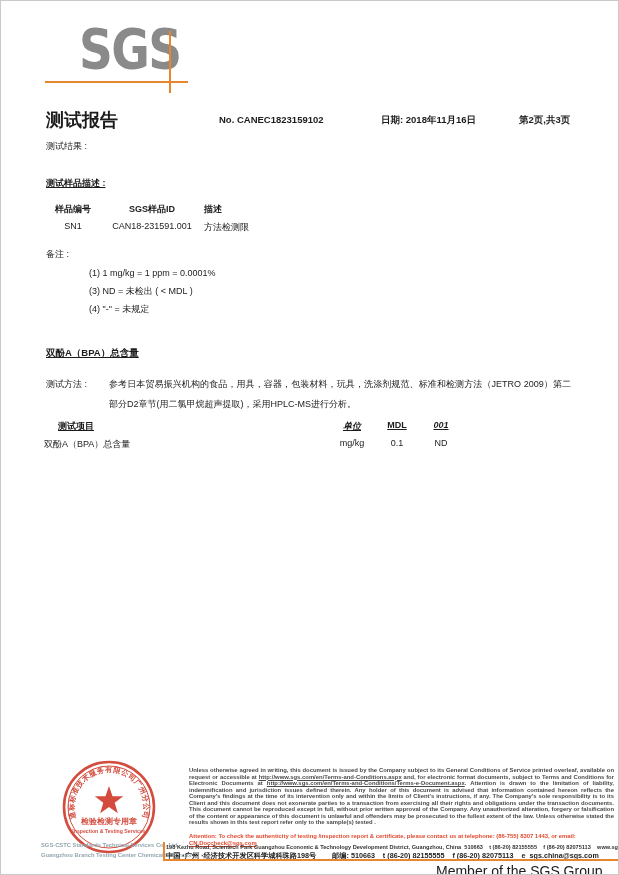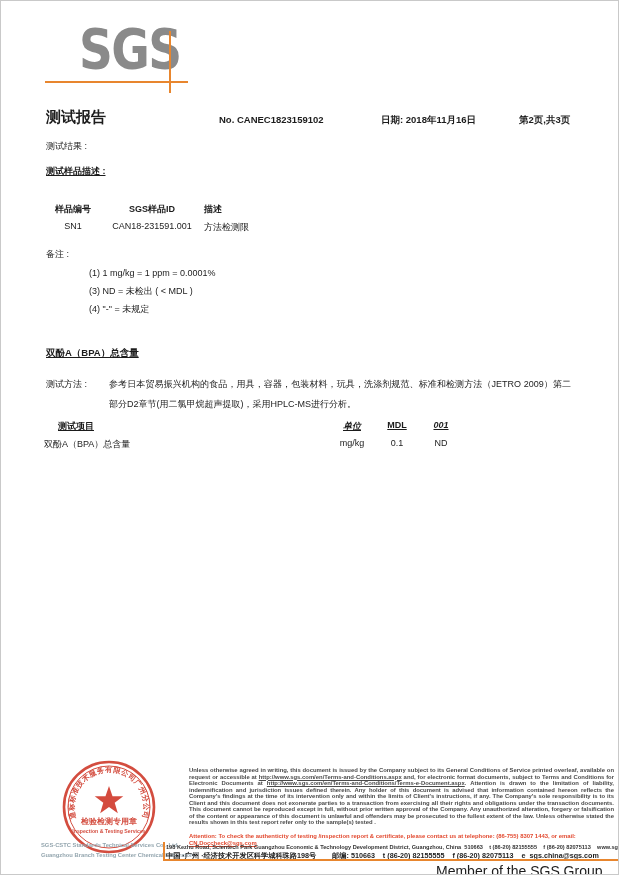--- a/index.html
+++ b/index.html
@@ -12,30 +12,30 @@
   .abs { position:absolute; }
   
   .logo-text{
     left:78px; top:20px; font-size:56px; font-weight:800; color:#8a8a8a;
     letter-spacing:-2px; transform:scaleX(.84); transform-origin:left top;
     font-family:"DejaVu Sans","Liberation Sans",sans-serif; line-height:1;
   }
   .logo-hline{ left:44px; top:80px; width:143px; height:2px; background:#e8862e; }
   .logo-vline{ left:168px; top:30px; width:2px; height:62px; background:#e8862e; }
   
-  .rpt-title{ left:45px; top:107px; font-size:15px; font-weight:700; color:#1c1c1c; }
+  .rpt-title{ left:45px; top:107px; font-size:18px; font-weight:700; color:#1c1c1c; }
   .hdr{ font-size:9.5px; font-weight:700; color:#1c1c1c; }
   .rpt-no{ left:218px; top:113px;text-align:center; }
   .rpt-date{ left:380px; top:113px; }
   .rpt-page{ left:518px; top:113px; }
   
   .body-txt{ font-size:9px; color:#1c1c1c; }
   .lbl-results{ left:45px; top:139px; }
   .sec-underline{ font-weight:700; text-decoration:underline; }
-  .lbl-sample-desc{ left:45px; top:164px; }
+  .lbl-sample-desc{ left:45px; top:176px; }
   .tbl-row{ left:0; width:507px; height:14px; }
   .c1{ position:absolute; left:45px; width:54px; text-align:center; }
   .c2{ position:absolute; left:103px; width:96px; text-align:center; }
   .c3{ position:absolute; left:203px; }
   .sample-hdr{ top:202px; font-weight:700; }
   .sample-row{ top:220px; }
   .lbl-remark{ left:45px; top:247px; }
   .notes{ left:88px; top:264px; line-height:17.8px; }
   .lbl-bpa{ left:45px; top:346px; font-size:9.5px; }
   .lbl-method{ left:45px; top:377px; }

